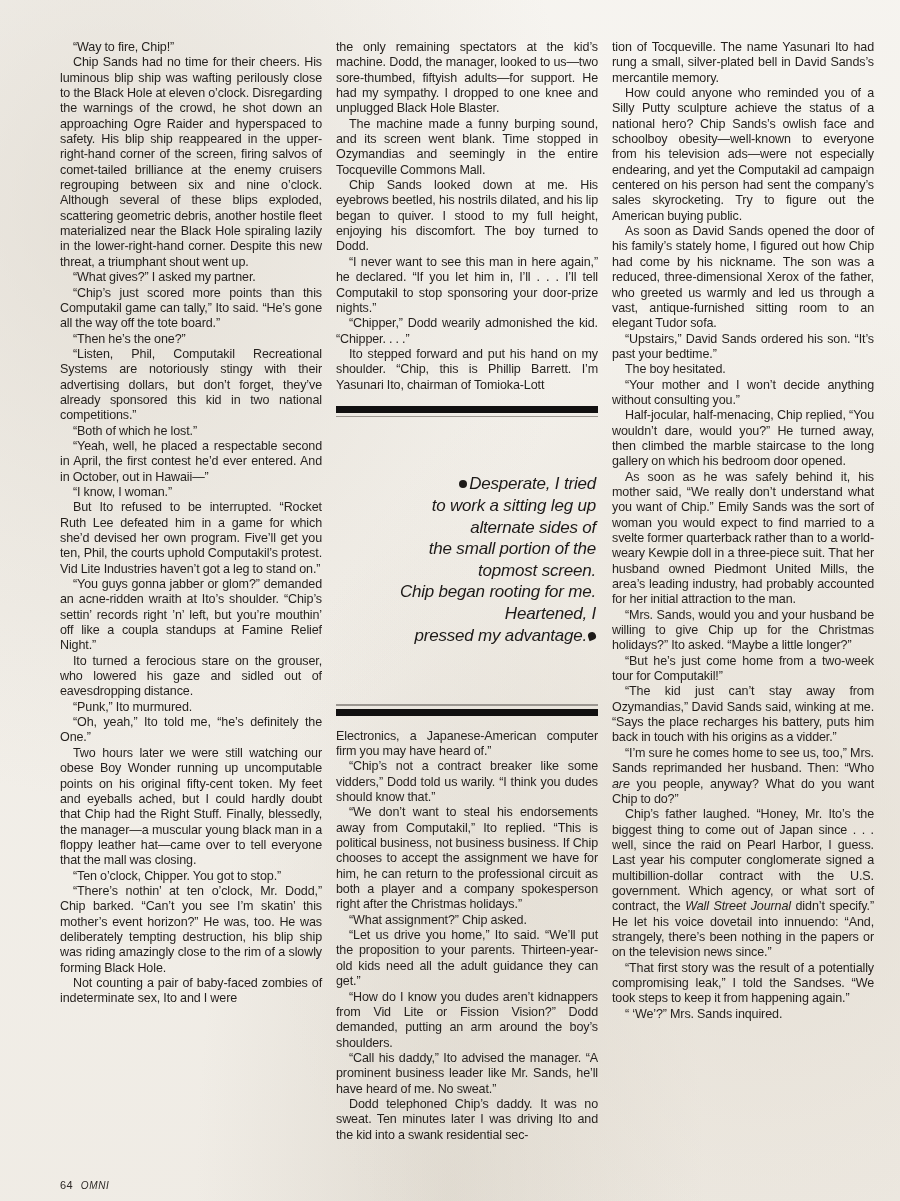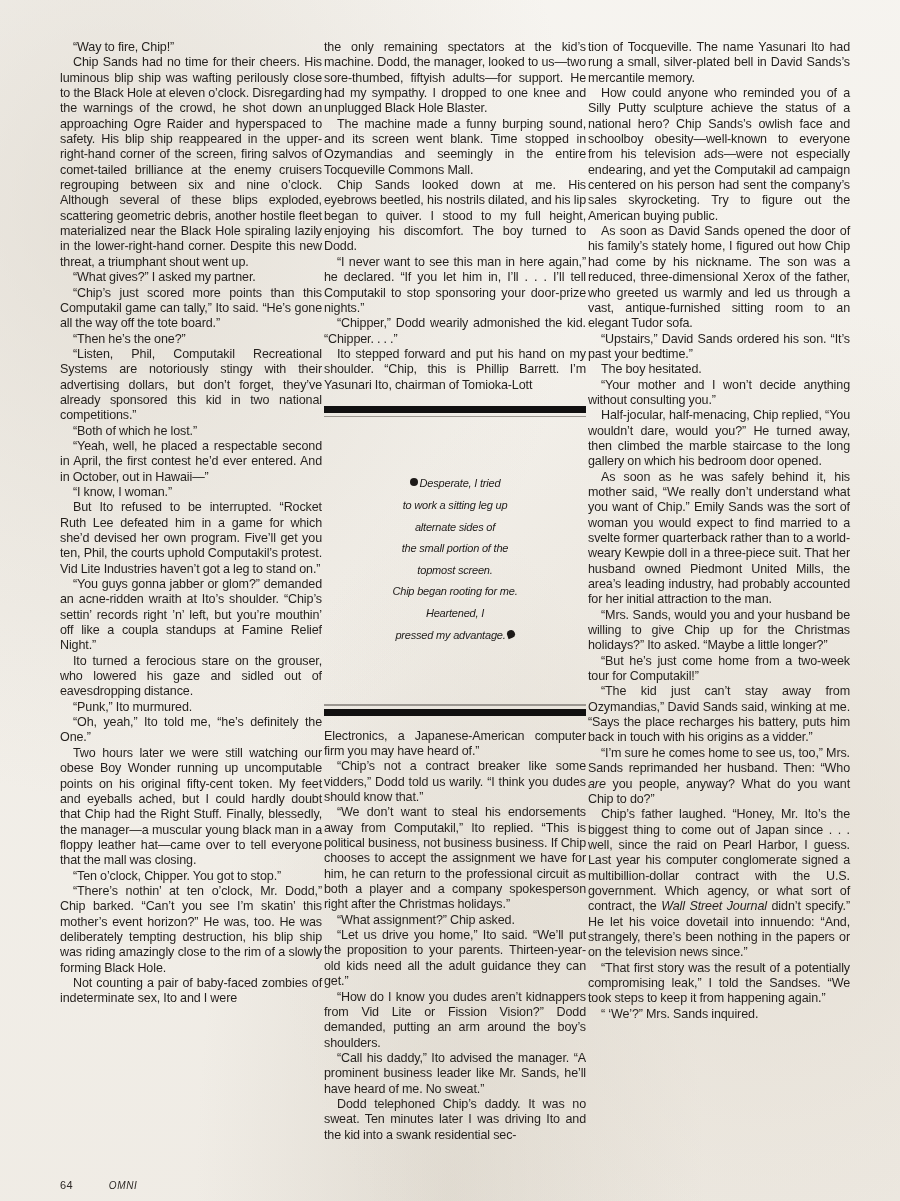--- a/index.html
+++ b/index.html
@@ -29,21 +29,21 @@
       linear-gradient(170deg, #f7f5f1 0%, #f2efe9 45%, #efebe4 100%);
     pointer-events: none;
   }
   .columns {
     position: absolute;
     top: 40px;
     left: 60px;
     right: 22px;
     bottom: 36px;
     display: flex;
-    gap: 0px;
+    gap: 12px;
   }
   .col {
     width: 262px;
     flex: 0 0 262px;
   }
   .col + .col { margin-left: 2px; }
 
   p {
     margin: 0;
     font-size: 12.55px;
@@ -80,23 +80,23 @@
   .rule-bottom .hair {
     height: 1.5px;
     background: #9b9690;
     margin-bottom: 3px;
   }
   .rule-bottom .bar {
     height: 7px;
     background: #111010;
   }
   .pullquote {
-    text-align: center;
+    text-align: right;
     font-style: italic;
-    font-size: 11px;
+    font-size: 17px;
     line-height: 21.6px;
     color: #1d1a18;
     padding: 56px 2px 58px 2px;
     letter-spacing: -0.2px;
   }
   .pullquote .line { display: block; white-space: nowrap; }
   .qmark {
     display: inline-block;
     width: 8px;
     height: 8px;
@@ -112,21 +112,21 @@
     margin-right: 0;
     border-radius: 50% 50% 50% 0;
     transform: rotate(-20deg);
   }
   .footer {
     position: absolute;
     left: 60px;
     bottom: 10px;
     display: flex;
     align-items: baseline;
-    gap: 36px;
+    gap: 8px;
     font-size: 10.5px;
     letter-spacing: 0.3px;
     color: #2b2724;
   }
   .footer .folio { font-size: 11px; }
   .footer .mag { font-size: 10px; letter-spacing: 0.6px; font-style: italic; }
   em.ital { font-style: italic; }
 </style>
 </head>
 <body>

